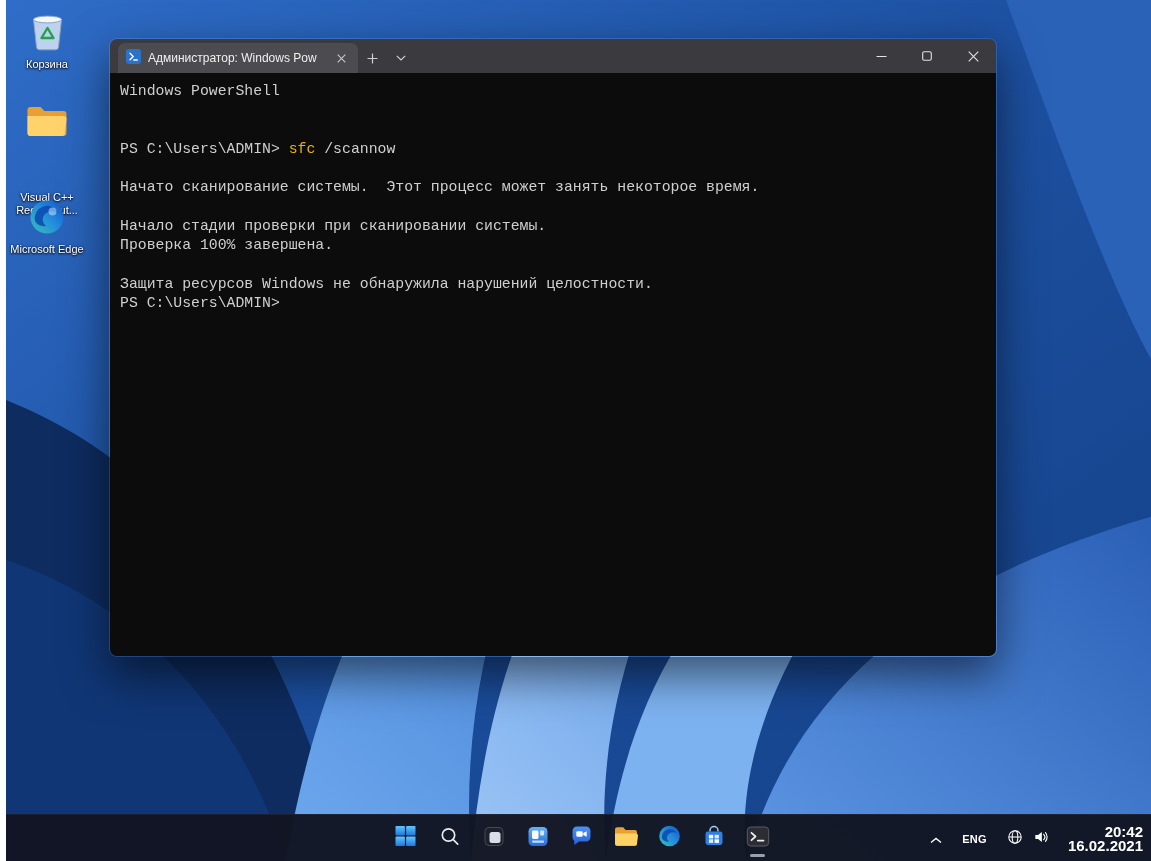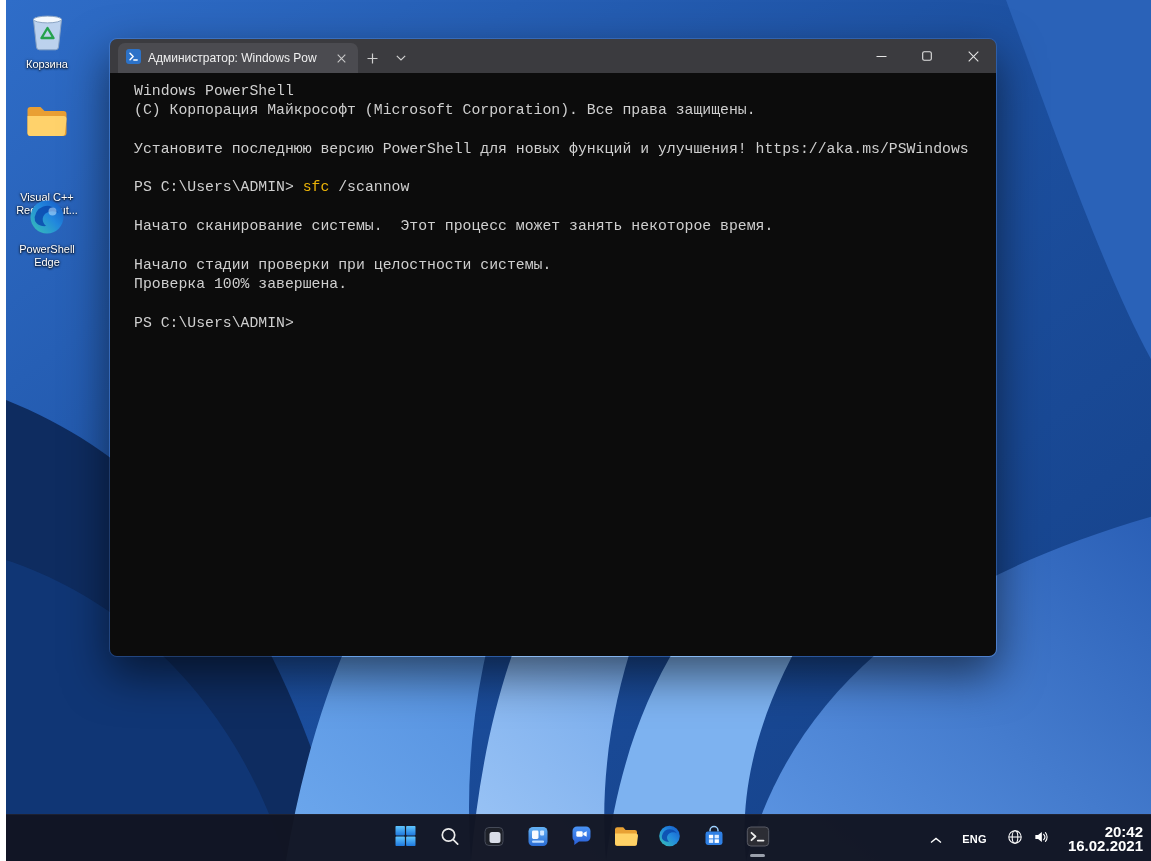--- a/index.html
+++ b/index.html
@@ -23,21 +23,21 @@
   .titlebar { height:34px; background:#3b3b3f; display:flex; align-items:flex-end; position:relative; }
   .tab { margin-left:8px; width:240px; height:30px; background:#4b4b50; border-radius:7px 7px 0 0;
       display:flex; align-items:center; padding:0 8px; gap:7px; }
   .tab-title { color:#f0f0f0; font-size:12px; white-space:nowrap; overflow:hidden; flex:1; }
   .tab-close { width:18px; height:18px; border-radius:4px; display:flex; align-items:center; justify-content:center; }
   .tbtn { height:30px; display:flex; align-items:center; justify-content:center; padding:0 9px; align-self:center; margin-top:4px; }
   .caption-btns { position:absolute; right:0; top:0; height:34px; display:flex; }
   .cbtn { width:46px; height:34px; display:flex; align-items:center; justify-content:center; }
 
   .term { position:absolute; top:34px; left:0; right:0; bottom:0; background:#0c0c0c; color:#cfcfcf;
-      padding:9px 24px; font-family:"Liberation Mono","DejaVu Sans Mono",monospace;
+      padding:9px 10px; font-family:"Liberation Mono","DejaVu Sans Mono",monospace;
       font-size:14.8px; line-height:19.3px; }
   .tline { white-space:pre; }
 
   
   .taskbar { position:absolute; left:0; right:0; bottom:0; height:47px; background:rgba(18,21,34,.97);
       border-top:1px solid rgba(255,255,255,.05);font-weight:bold; }
   .tb-center { position:absolute; left:50%; top:50%; transform:translate(-50%,-50%); display:flex; gap:3px; }
   .tb-item { width:41px; height:40px; border-radius:6px; display:flex; align-items:center; justify-content:center; position:relative; }
   .tb-item.active::after { content:""; position:absolute; bottom:1px; left:50%; transform:translateX(-50%);
       width:15px; height:3px; border-radius:2px; background:#9aa0ac; }
@@ -112,21 +112,21 @@
             <stop offset="0" stop-color="#38c3b4"></stop>
               <stop offset="0.55" stop-color="#2288de"></stop>
               <stop offset="1" stop-color="#1455c4"></stop>
           </linearGradient>
         </defs>
         <circle cx="19" cy="19" r="16.5" fill="url(#edgbig)"></circle>
         <path d="M7 23 a12.5 12.5 0 0 1 23.5 -8 c-3.2-2.4-9.5-2.8-13.3 0.8 c-3.8 3.6 -3 9 1 12.2 c-4.8 0.8 -9.5 -1.5 -11.2 -5 z" fill="#0b49ae" opacity="0.85"></path>
         <circle cx="24.5" cy="13.5" r="4" fill="#bfe6ff" opacity="0.55"></circle>
       </svg>
     </span>
-    <span class="dlabel">PowerShell Edge</span>
+    <span class="dlabel">Microsoft Edge</span>
   </div>
 
   <div class="window">
     <div class="titlebar" style="background: rgb(59, 59, 63); align-items: flex-end;">
       <div class="tab" style="background: rgb(75, 75, 80);">
         <span>
           <svg width="15" height="15" viewBox="0 0 15 15">
             <rect width="15" height="15" rx="3" fill="#2c72c8"></rect>
             <path d="M4 4.3 l3.2 3.2 -3.2 3.2" stroke="#fff" stroke-width="1.4" fill="none" stroke-linecap="round" stroke-linejoin="round"></path>
             <line x1="7.8" y1="11" x2="11.2" y2="11" stroke="#fff" stroke-width="1.4" stroke-linecap="round"></line>
@@ -163,31 +163,30 @@
         <span class="cbtn">
           <svg width="11" height="11" viewBox="0 0 11 11">
               <path d="M0.7 0.7 L10.3 10.3 M10.3 0.7 L0.7 10.3" stroke="#e4e4e4" stroke-width="1.1"></path>
             </svg>
         </span>
       </div>
     </div>
     <div class="term" style="background: rgb(12, 12, 12); color: rgb(207, 207, 207);">
       <div>
           <div class="tline"><span>Windows PowerShell</span></div>
-          <div class="tline"><span>(C) Корпорация Майкрософт (Microsoft Corporation). Все права защищены.</span></div>
-          <div class="tline">&nbsp;</div>
-          <div class="tline"><span>Установите последнюю версию PowerShell для новых функций и улучшения! https://aka.ms/PSWindows</span></div>
+          <div class="tline">&nbsp;</div>
           <div class="tline">&nbsp;</div>
           <div class="tline"><span>PS C:\Users\ADMIN&gt; </span><span style="color: #eab308;">sfc</span><span> /scannow</span></div>
           <div class="tline">&nbsp;</div>
           <div class="tline"><span>Начато сканирование системы.  Этот процесс может занять некоторое время.</span></div>
           <div class="tline">&nbsp;</div>
-          <div class="tline"><span>Начало стадии проверки при целостности системы.</span></div>
+          <div class="tline"><span>Начало стадии проверки при сканировании системы.</span></div>
           <div class="tline"><span>Проверка 100% завершена.</span></div>
           <div class="tline">&nbsp;</div>
+          <div class="tline"><span>Защита ресурсов Windows не обнаружила нарушений целостности.</span></div>
           <div class="tline"><span>PS C:\Users\ADMIN&gt;</span></div>
         </div>
     </div>
   </div>
 
   <div class="taskbar">
     <div class="tb-center">
 
       <div class="tb-item">
         <span>

